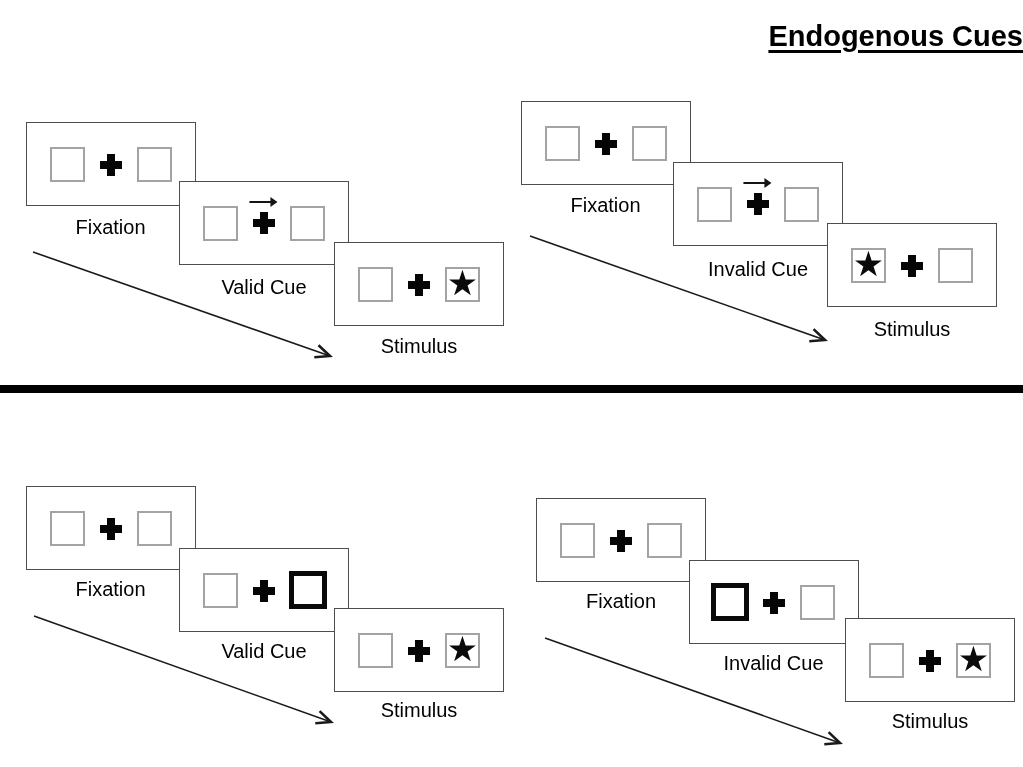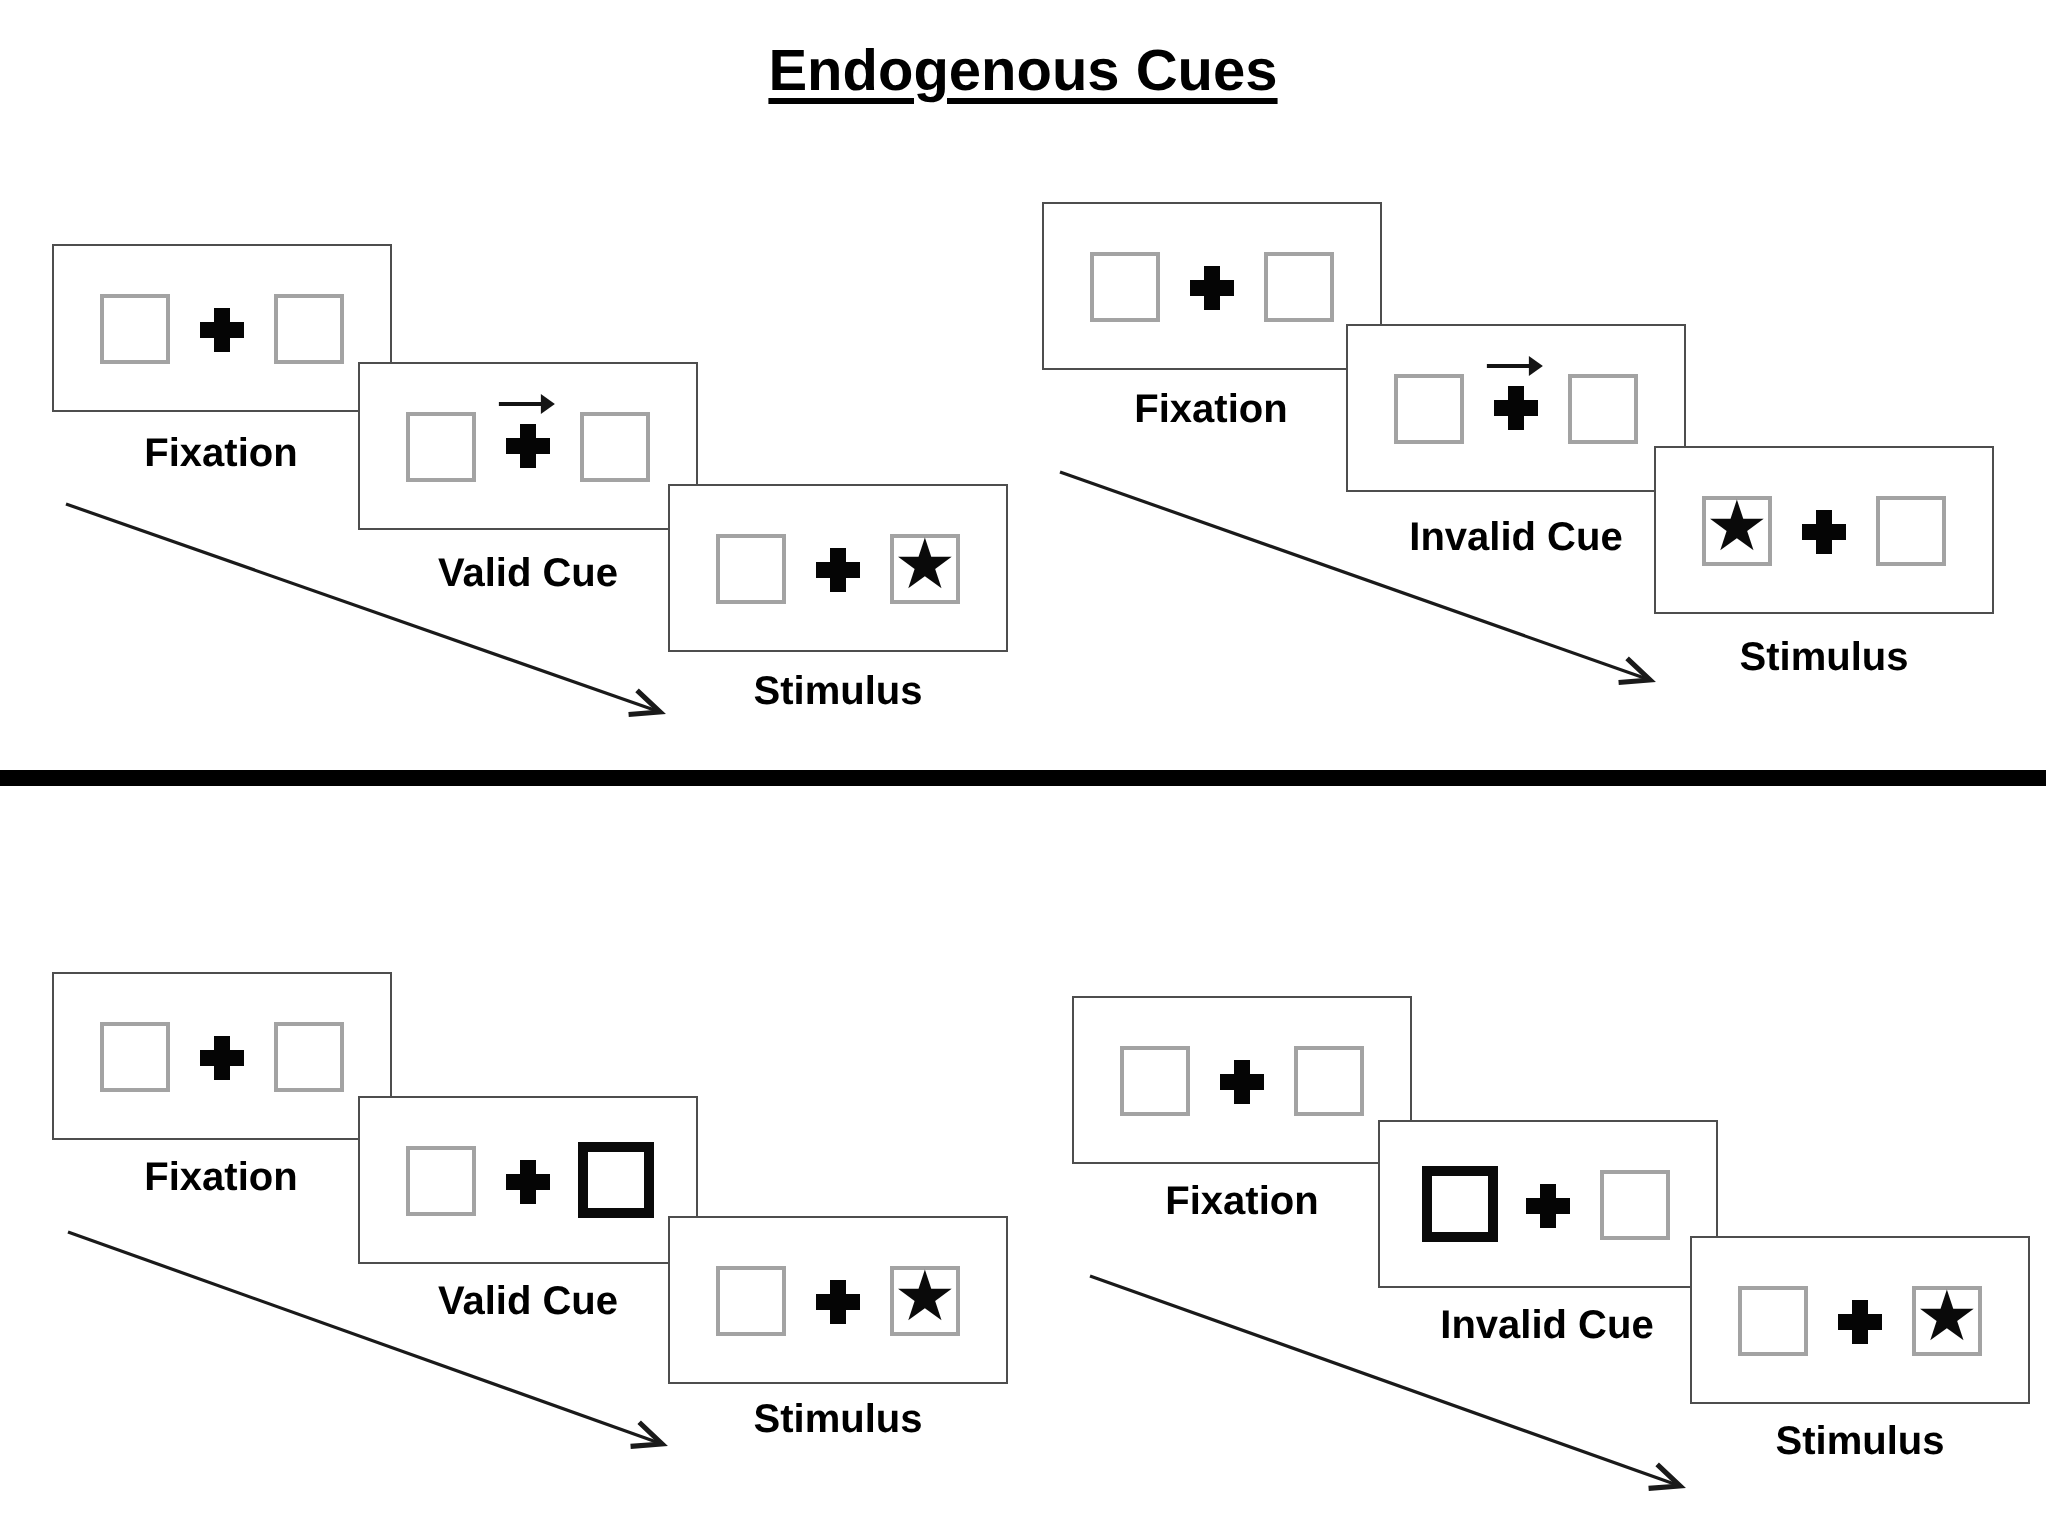--- a/index.html
+++ b/index.html
@@ -1,21 +1,21 @@
 <!DOCTYPE html>
 <html><head>
 <meta charset="utf-8">
 <style>
   html,body{margin:0;padding:0;background:#ffffff;}
   #canvas{
     position:relative;width:1023px;height:767px;background:#ffffff;
     overflow:hidden;font-family:"Liberation Sans",sans-serif;color:#000;
   }
   .section-title{
-    position:absolute;left:0;width:100%;text-align:center;
+    position:absolute;left:0;width:100%;text-align:right;
     font-size:29px;font-weight:bold;letter-spacing:0px;
     text-decoration:underline;text-decoration-thickness:3px;text-underline-offset:4px;
   }
   .divider{position:absolute;left:0;top:385px;width:100%;height:8px;background:#000;}
   .panel{
     position:absolute;width:170px;height:84px;background:#fff;
     border:1px solid #4e4e4e;box-sizing:border-box;
   }
   .sq{
     position:absolute;top:24px;width:35px;height:35px;background:#fff;
@@ -35,21 +35,21 @@
   .cue-arrow .shaft{position:absolute;left:0;top:4px;width:24px;height:2px;background:#141414;}
   .cue-arrow .head{
     position:absolute;right:0;top:0;width:0;height:0;
     border-left:7px solid #141414;border-top:5px solid transparent;border-bottom:5px solid transparent;
   }
   .star{
     position:absolute;left:50%;top:50%;transform:translate(-50%,-54%);
     font-family:"DejaVu Sans",sans-serif;font-size:35px;line-height:1;color:#0a0a0a;
   }
   .step-label{
-    position:absolute;font-weight:bold;font-size:20px;text-align:center;color:#000;
+    position:absolute;font-weight:normal;font-size:20px;text-align:center;color:#000;
     white-space:nowrap;
   }
   #timeline-arrows{position:absolute;left:0;top:0;pointer-events:none;z-index:0;}
   .panel{z-index:1;}
 </style>
 </head>
 <body>
 
 <div id="canvas">
 

